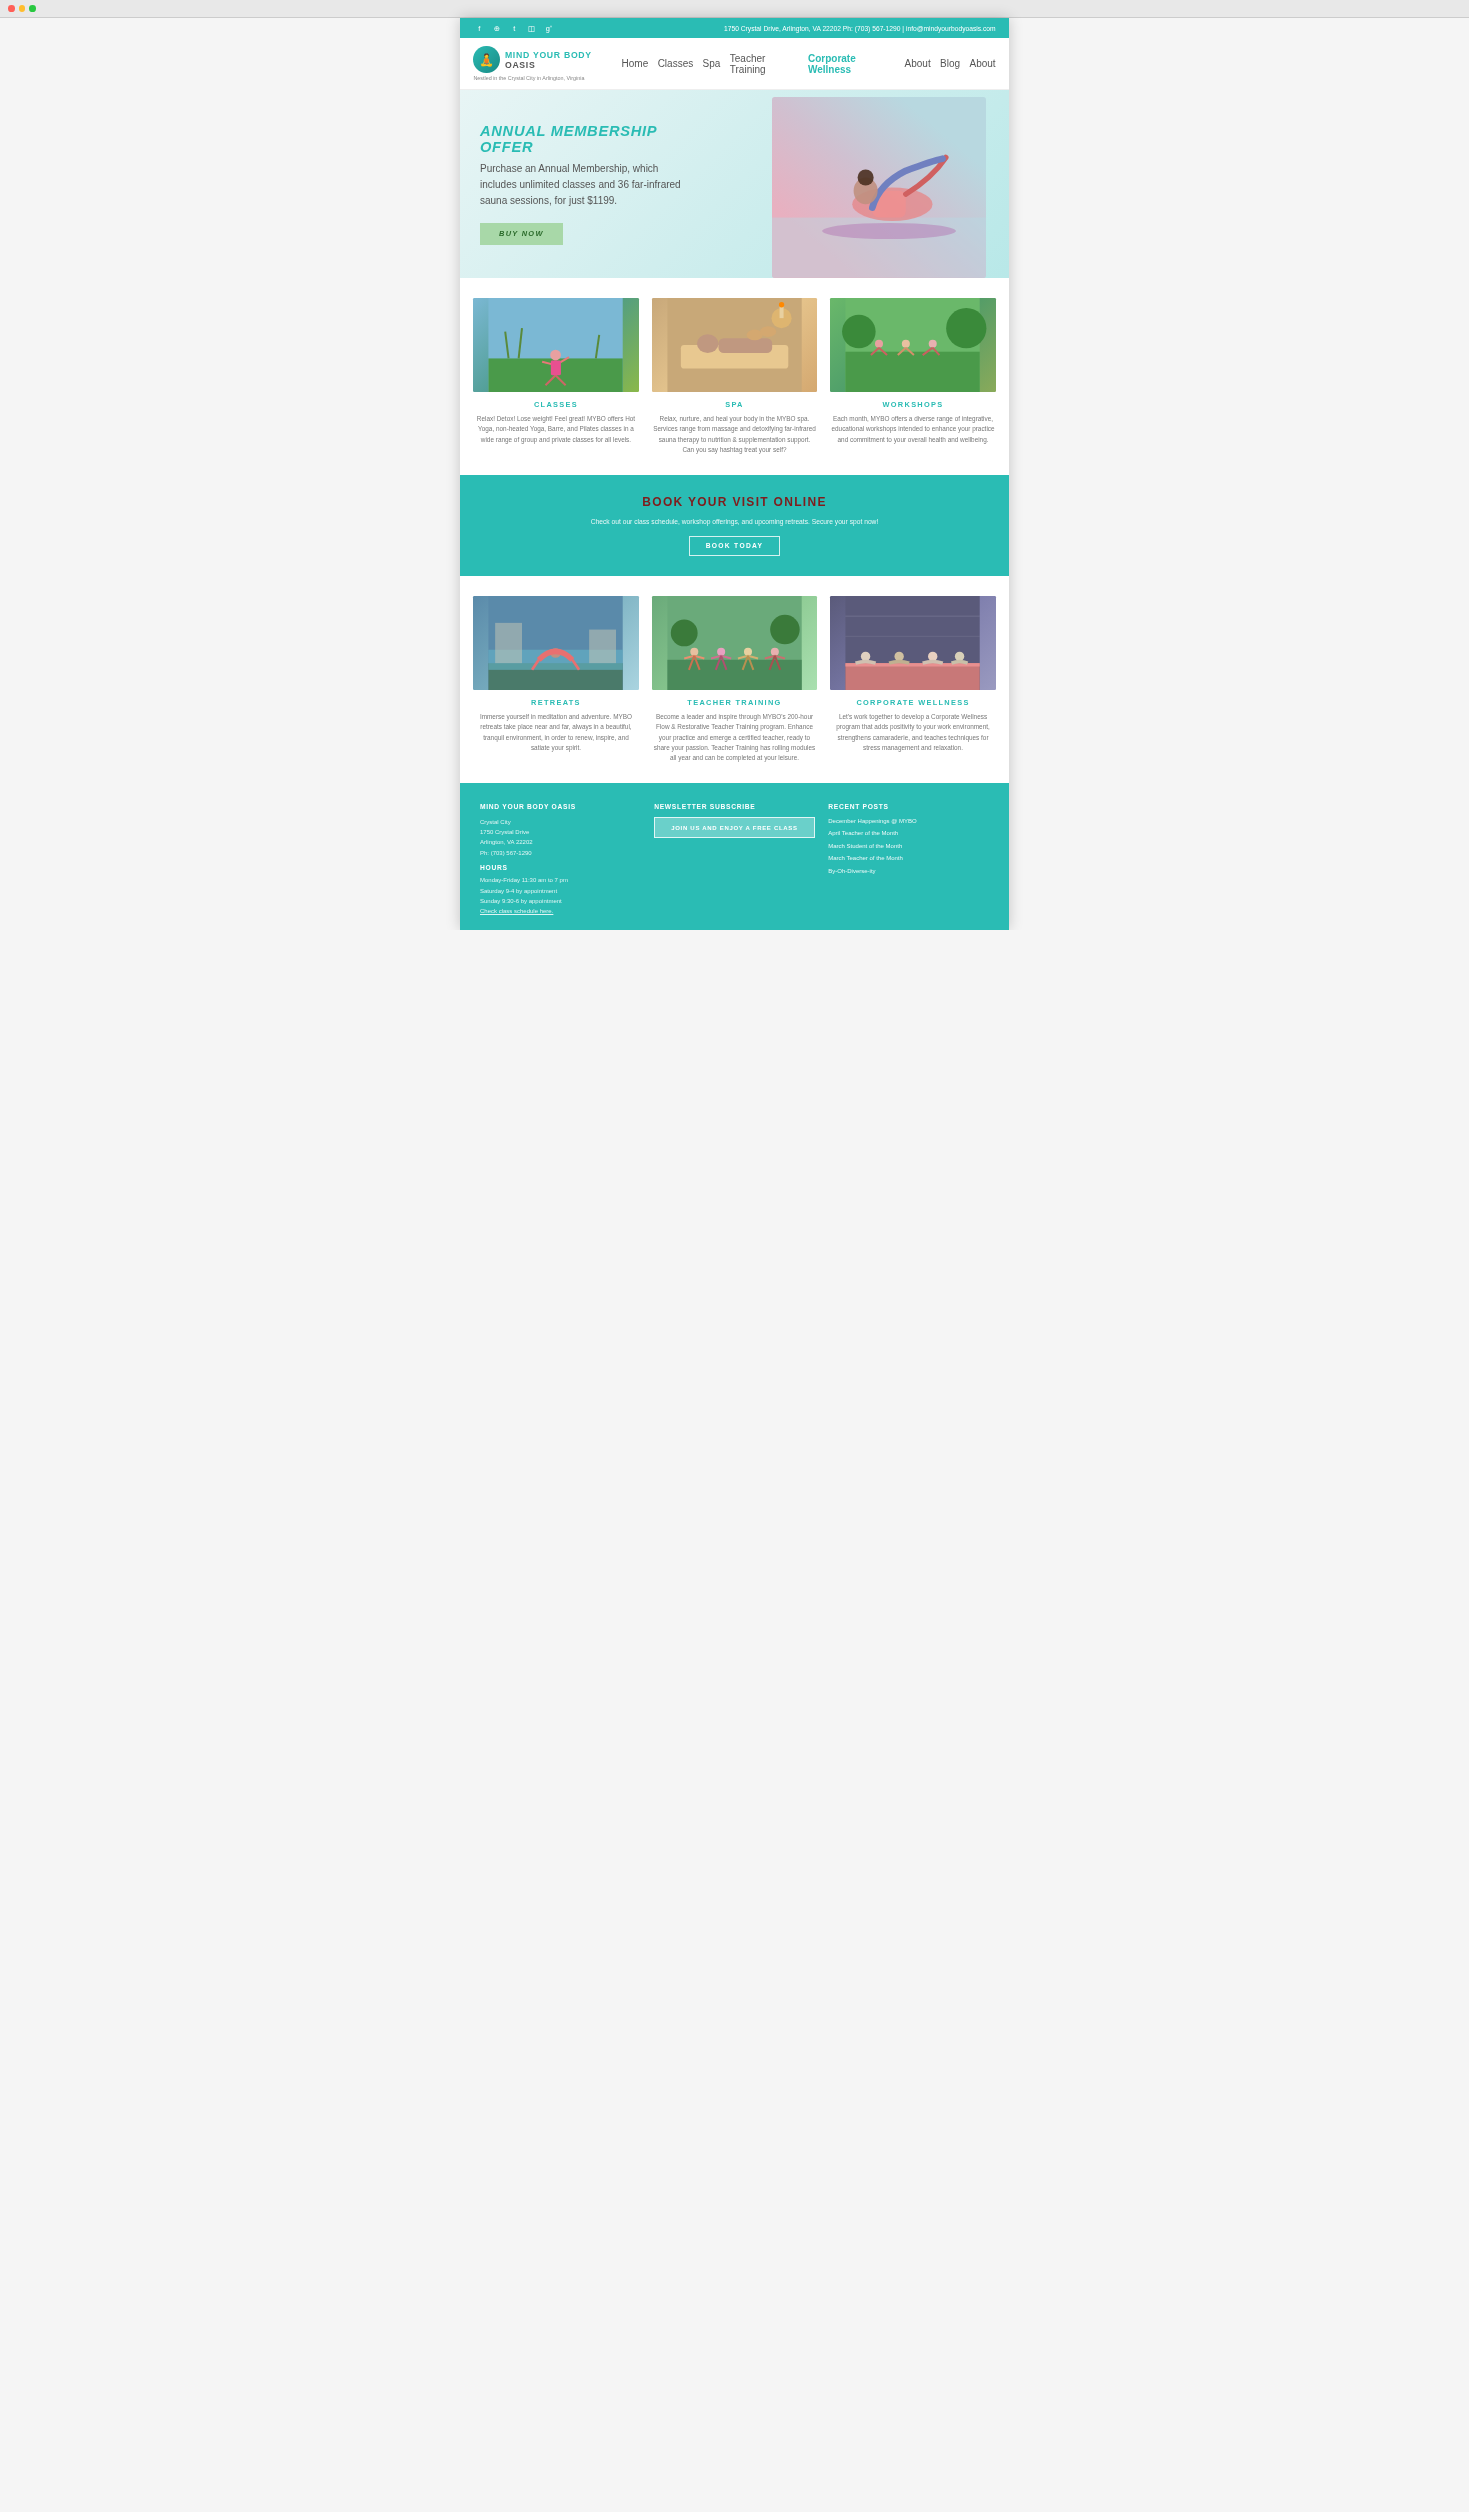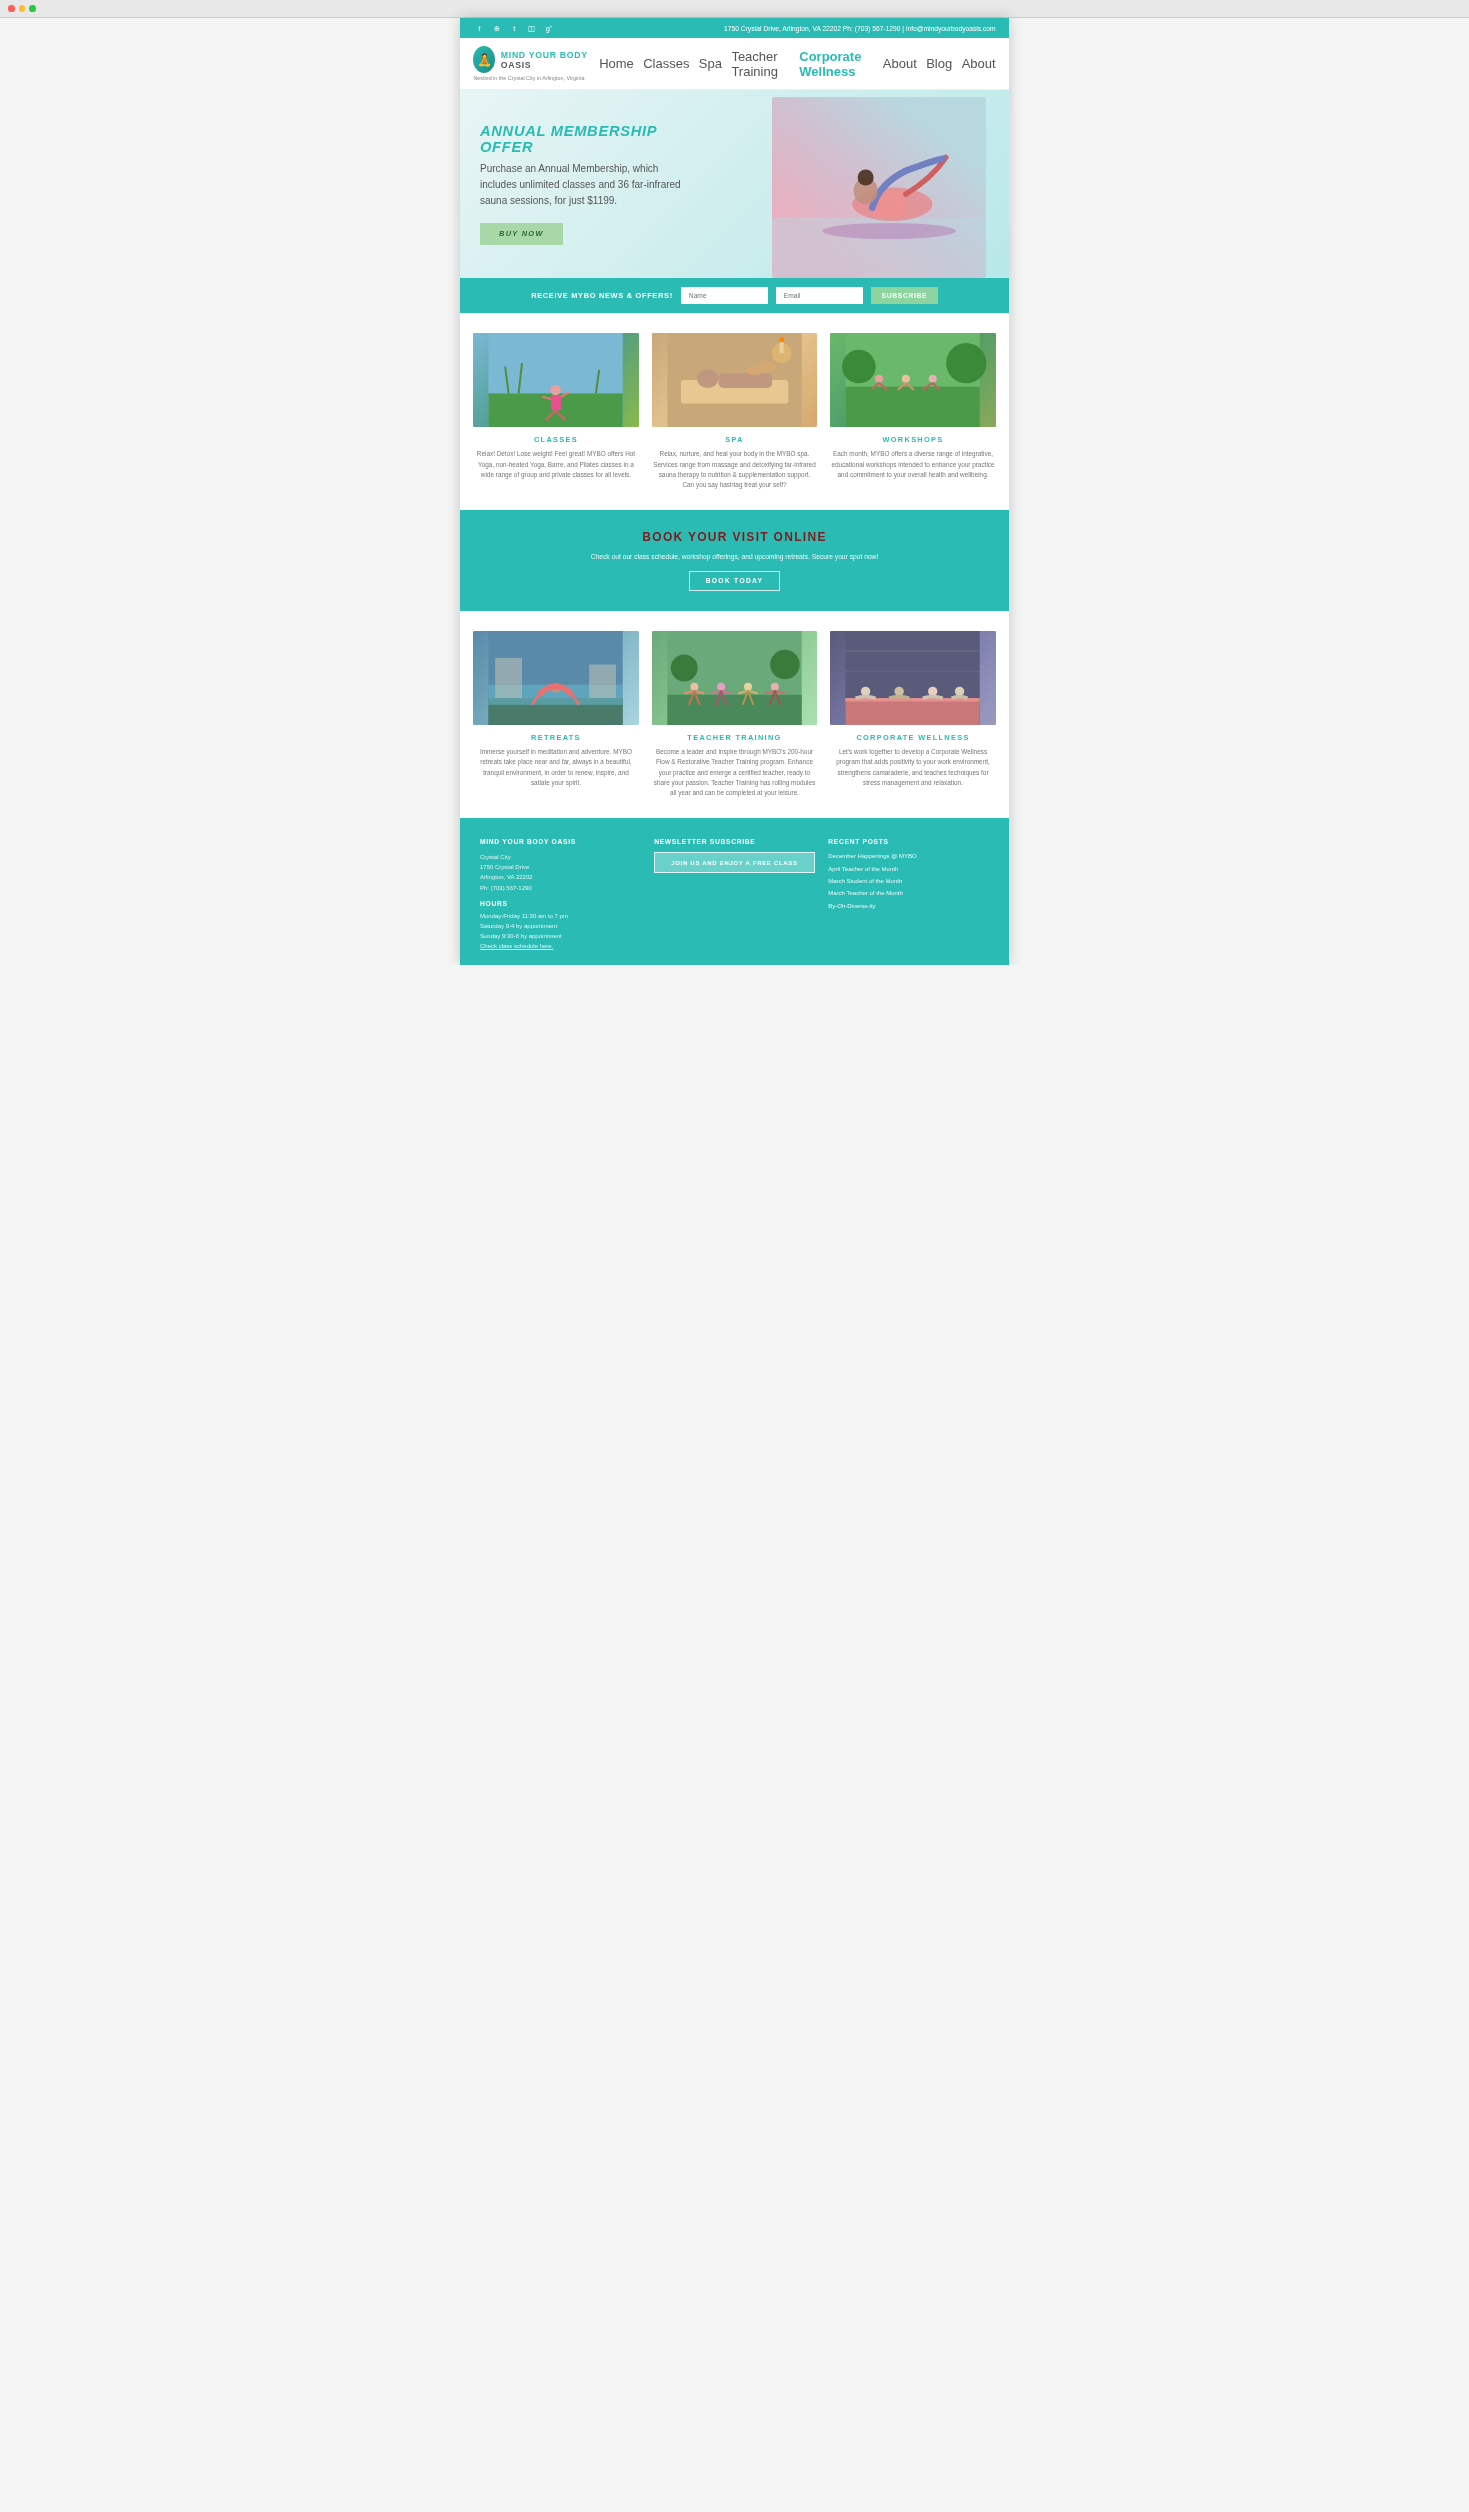--- a/index.html
+++ b/index.html
@@ -69,21 +69,21 @@
       font-size: 12px;
     }
     .logo-text {
       display: flex; flex-direction: column;
     }
     .logo-name { color: #2abcb4; font-size: 8.7px; font-weight: bold; letter-spacing: 0.7px; }
     .logo-tagline { color: #888; font-size: 5.4px; margin-top: 1.3px; }
 
     nav { display: flex; gap: 9.4px; align-items: center; }
     nav a {
-      text-decoration: none; color: #555; font-size: 13px;
+      text-decoration: none; color: #555; font-size: 10px;
       font-weight: 500;
     }
     nav a.corporate { color: #2abcb4; font-weight: bold; }
 
     
     .hero {
       position: relative;
       background: linear-gradient(to right, rgba(255,255,255,0.95) 40%, rgba(255,255,255,0.3) 70%, rgba(200,220,230,0.5) 100%);
       min-height: 188px;
       overflow: hidden;
@@ -364,26 +364,20 @@
         </svg>
       </div>
     </div>
     <div class="hero-content">
       <h1 class="hero-title">ANNUAL MEMBERSHIP OFFER</h1>
       <p class="hero-desc">Purchase an Annual Membership, which includes unlimited classes and 36 far-infrared sauna sessions, for just $1199.</p>
       <a href="#" class="btn-buy-now">BUY NOW</a>
     </div>
   </div>
 
-  <div class="newsletter-bar">
-    <span class="newsletter-label">RECEIVE MYBO NEWS &amp; OFFERS!</span>
-    <input class="newsletter-input" type="text" placeholder="Name" style="">
-    <input class="newsletter-input" type="email" placeholder="Email" style="">
-    <button class="btn-subscribe">SUBSCRIBE</button>
-  </div>
 
   <div class="section-3col">
 
     <div class="card">
       <div class="card-img-placeholder img-yoga-outdoor" style="width:100%; height:94px; margin-bottom:8px; border-radius:1.3px; overflow:hidden;">
         <svg width="100%" height="94" viewBox="0 0 200 140">
           <rect width="200" height="140" fill="#7bb8d4"></rect>
           <rect y="90" width="200" height="50" fill="#4a9a4a"></rect>
 
           <ellipse cx="100" cy="85" rx="8" ry="8" fill="#e8a0a0"></ellipse>

